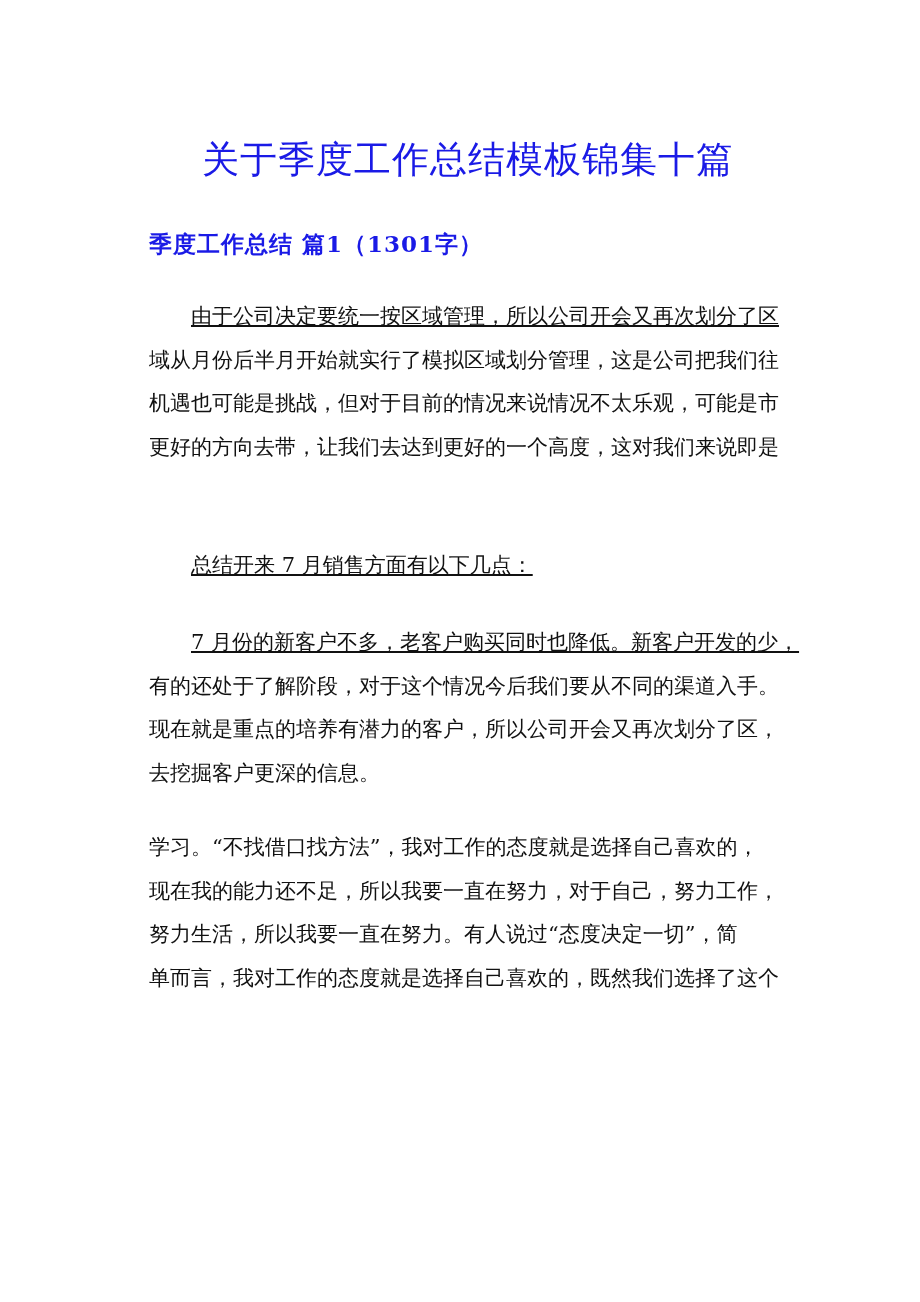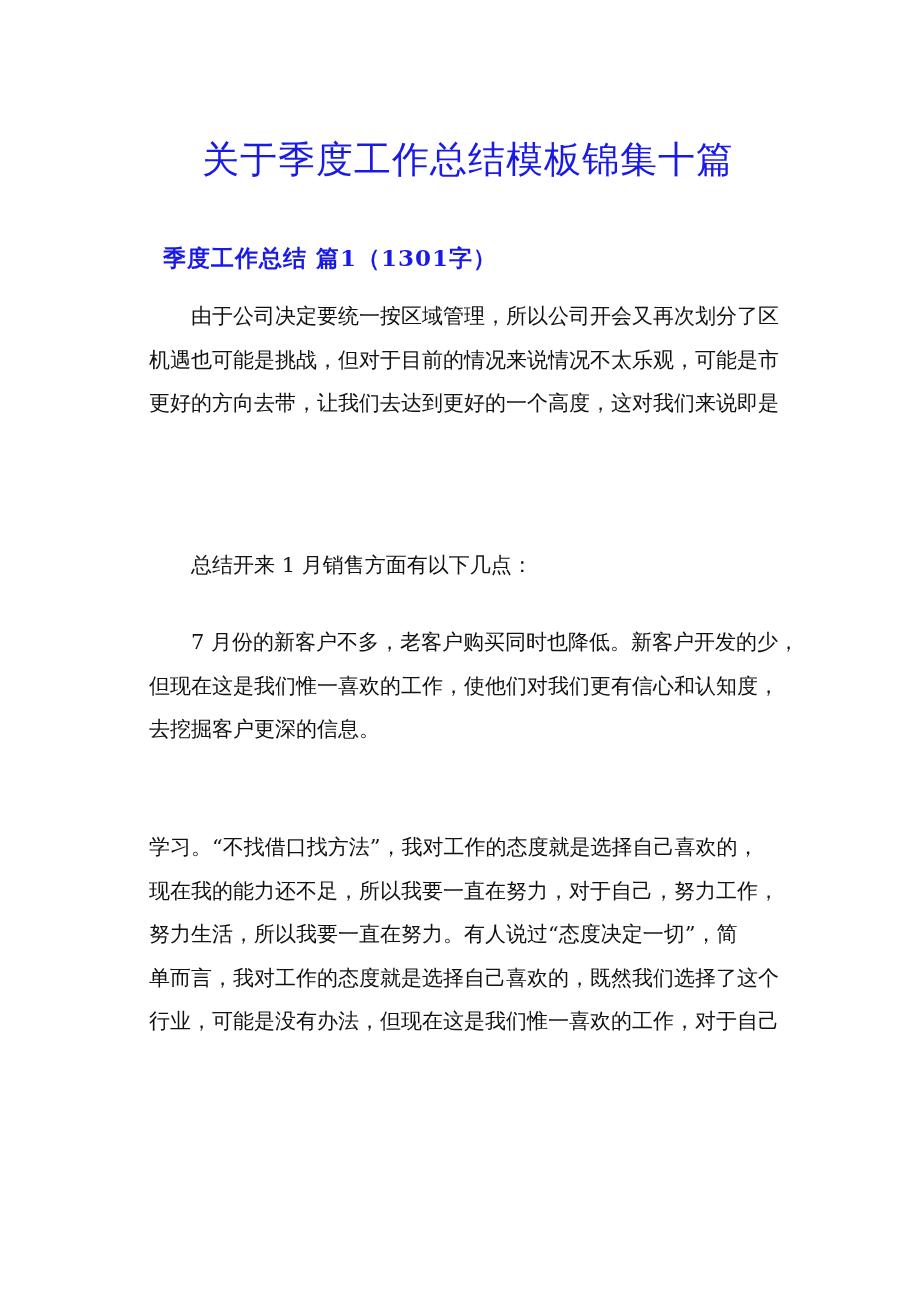--- a/index.html
+++ b/index.html
@@ -32,57 +32,58 @@
     margin: 0;
   }
   .section-heading {
     position: absolute;
     left: 141px;
     top: 228px;
     font-size: 23px;
     line-height: 32px;
     color: #1a1ae6;
     font-weight: bold;
-    margin: 14px;
+    margin: 0;
     letter-spacing: 1px;
   }
   .line {
     display: block;
     white-space: nowrap;
     text-indent: 0;
   }
-  .line.first { padding-left: 42px; }
+  .line.first { padding-left: 42px; text-decoration: underline; }
   .para { position: absolute; left: 141px; width: 645px; font-size: 21px; line-height: 43.5px; color: #111111; }
 </style>
 </head>
 <body>
 
 <div class="page">
 
   <h1 class="title">关于季度工作总结模板锦集十篇</h1>
 
   <h2 class="section-heading">季度工作总结 篇1（1301字）</h2>
 
   <div class="para" style="top:295px;">
     <span class="line first">由于公司决定要统一按区域管理，所以公司开会又再次划分了区</span>
+    <span class="line">域从月份后半月开始就实行了模拟区域划分管理，这是公司把我们往</span>
     <span class="line">机遇也可能是挑战，但对于目前的情况来说情况不太乐观，可能是市</span>
     <span class="line">更好的方向去带，让我们去达到更好的一个高度，这对我们来说即是</span>
   </div>
 
   <div class="para" style="top:544px;">
-    <span class="line first">总结开来 1 月销售方面有以下几点：</span>
+    <span class="line first">总结开来 7 月销售方面有以下几点：</span>
   </div>
 
   <div class="para" style="top:621px;">
     <span class="line first">7 月份的新客户不多，老客户购买同时也降低。新客户开发的少，</span>
-    <span class="line">但现在这是我们惟一喜欢的工作，使他们对我们更有信心和认知度，</span>
+    <span class="line">有的还处于了解阶段，对于这个情况今后我们要从不同的渠道入手。</span>
+    <span class="line">现在就是重点的培养有潜力的客户，所以公司开会又再次划分了区，</span>
     <span class="line">去挖掘客户更深的信息。</span>
   </div>
 
   <div class="para" style="top:826px;">
     <span class="line">学习。“不找借口找方法”，我对工作的态度就是选择自己喜欢的，</span>
     <span class="line">现在我的能力还不足，所以我要一直在努力，对于自己，努力工作，</span>
     <span class="line">努力生活，所以我要一直在努力。有人说过“态度决定一切”，简</span>
     <span class="line">单而言，我对工作的态度就是选择自己喜欢的，既然我们选择了这个</span>
-    <span class="line">行业，可能是没有办法，但现在这是我们惟一喜欢的工作，对于自己</span>
   </div>
 
 </div>
 
 </body></html>

